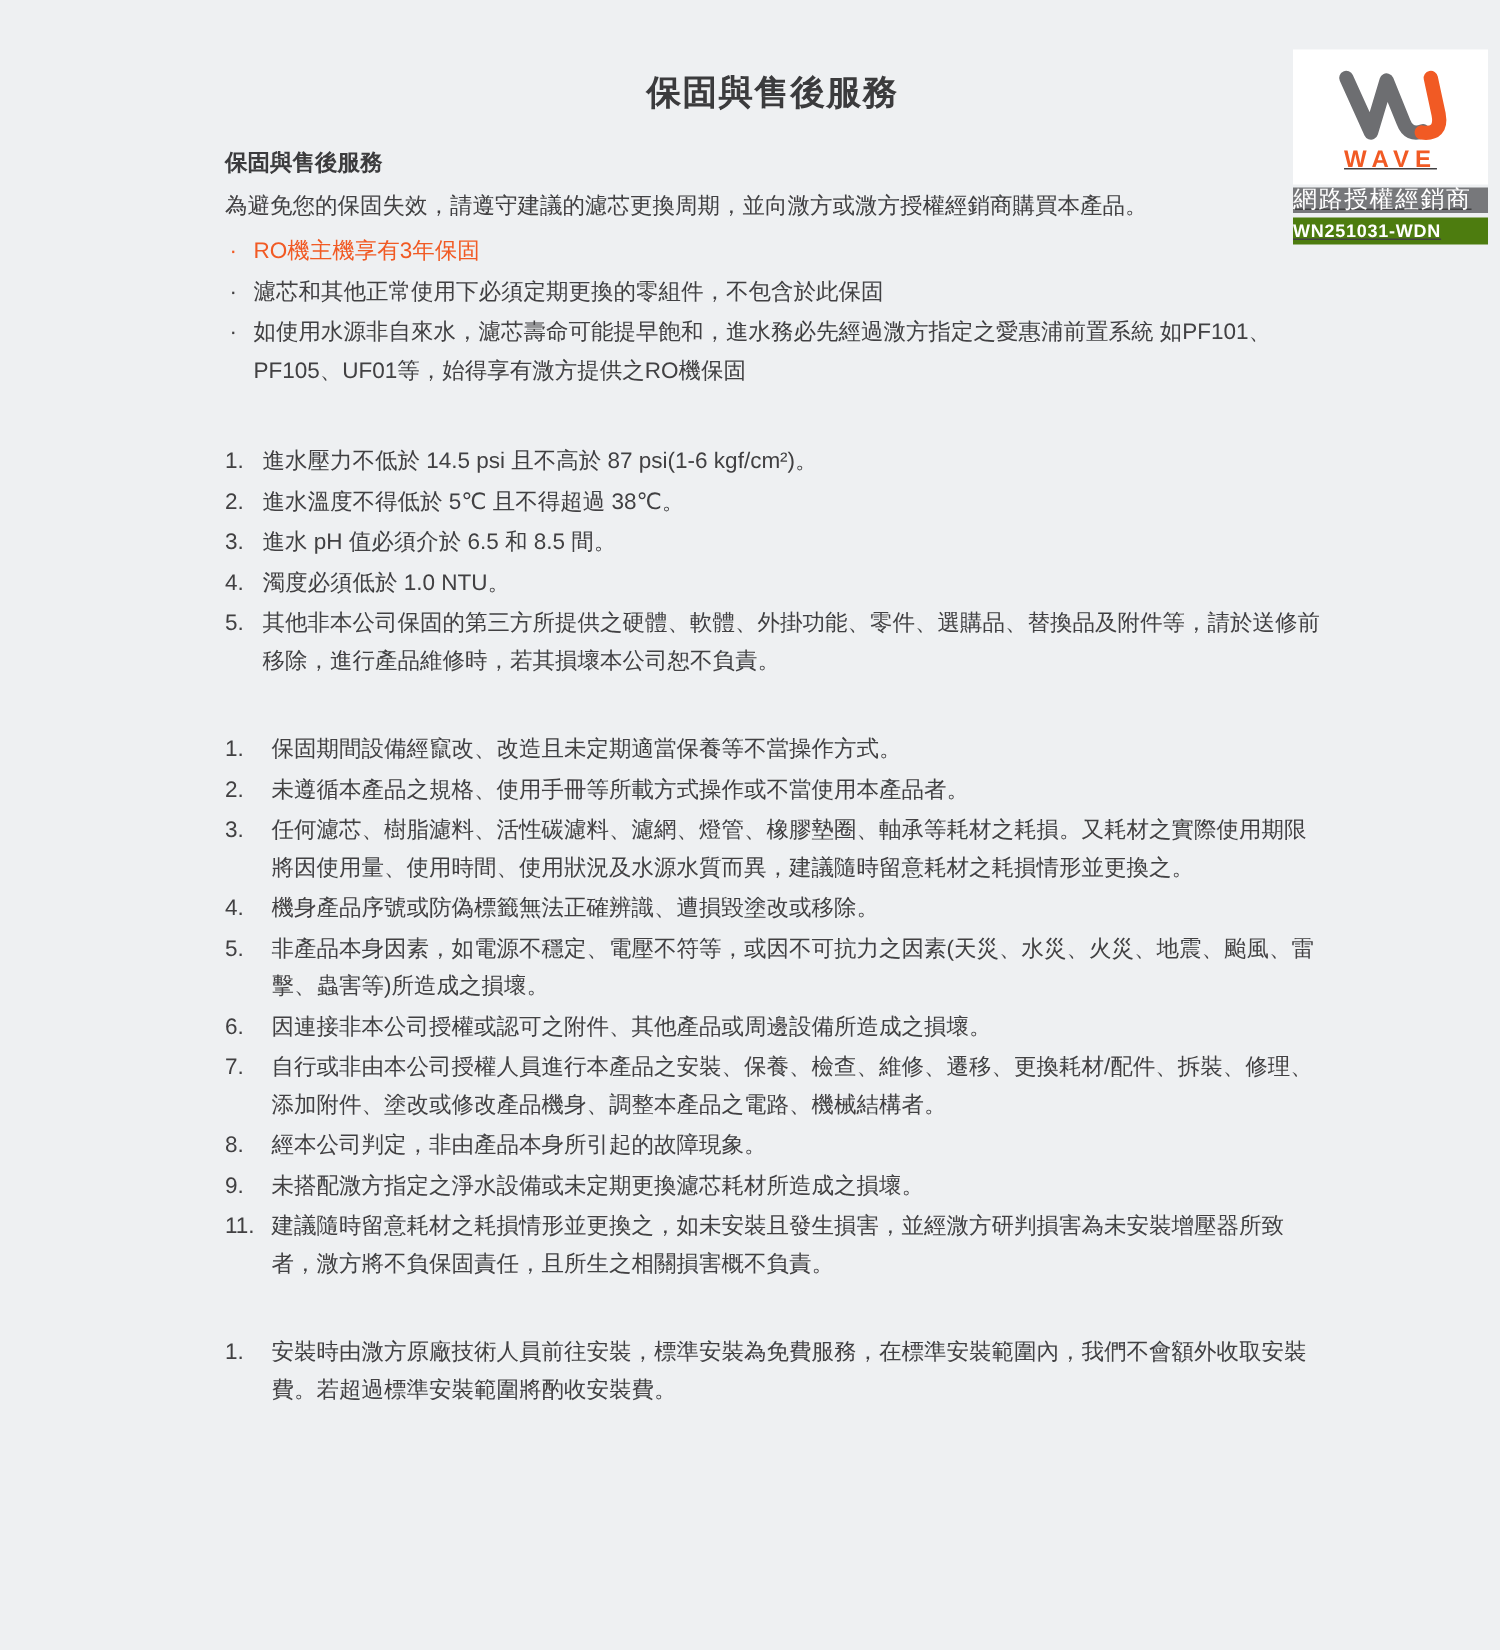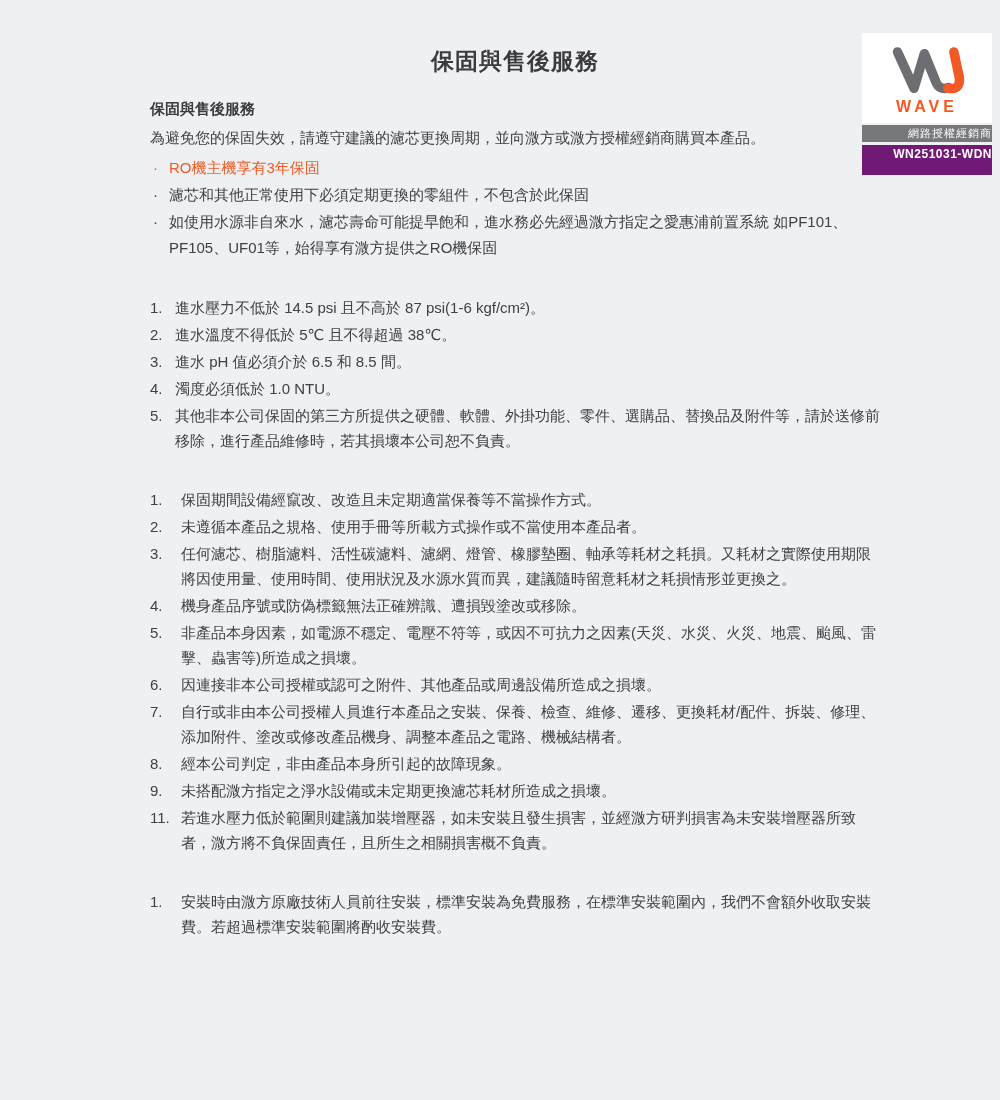--- a/index.html
+++ b/index.html
@@ -50,21 +50,22 @@
   .num-lg .marker{flex:0 0 31px;}
   .marker{color:#414042;}
   .txt{flex:1 1 auto;}
   .highlight, .highlight .marker{color:#F15A24;}
 
   
   .badge{
     position:absolute;
     top:33px;right:8px;
     width:130px;
-    text-align:right;
+    text-align:left;
+    text-decoration:underline;
   }
   .badge-logo{
     background:#FFFFFF;
     height:90px;
     display:flex;
     flex-direction:column;
     align-items:center;
     justify-content:center;
     padding-top:4px;
     box-sizing:border-box;
@@ -74,32 +75,32 @@
     font-weight:bold;
     font-size:16px;
     letter-spacing:4px;
     line-height:18px;
     margin-top:1px;
   }
   .badge-label{
     margin-top:2px;
     background:#77787B;
     color:#FFFFFF;
-    font-size:11px;
+    font-size:16px;
     height:17px;
     line-height:17px;
     letter-spacing:1px;
   }
   .badge-code{
     margin-top:3px;
-    background:#701a75;
+    background:#4d7c0f;
     color:#FFFFFF;
     font-weight:bold;
     font-size:12px;
-    height:30px;
+    height:18px;
     line-height:18px;
     letter-spacing:0.5px;
   }
 </style>
 </head>
 <body>
 
 <div class="page">
 
   <div class="page-title">保固與售後服務</div>
@@ -195,21 +196,21 @@
           <div class="li">
             <span class="marker">8.</span>
             <span class="txt">經本公司判定，非由產品本身所引起的故障現象。</span>
           </div>
           <div class="li">
             <span class="marker">9.</span>
             <span class="txt">未搭配溦方指定之淨水設備或未定期更換濾芯耗材所造成之損壞。</span>
           </div>
           <div class="li">
             <span class="marker">11.</span>
-            <span class="txt">若進水壓力低於範圍則建議加裝增壓器，如未安裝且發生損害，並經溦方研判損害為未安裝增壓器所致者，溦方將不負保固責任，且所生之相關損害概不負責。</span>
+            <span class="txt">建議隨時留意耗材之耗損情形並更換之，如未安裝且發生損害，並經溦方研判損害為未安裝增壓器所致者，溦方將不負保固責任，且所生之相關損害概不負責。</span>
           </div>
         </div>
     </div>
 
     <div class="section">
       <div class="list num-lg">
           <div class="li">
             <span class="marker">1.</span>
             <span class="txt">安裝時由溦方原廠技術人員前往安裝，標準安裝為免費服務，在標準安裝範圍內，我們不會額外收取安裝費。若超過標準安裝範圍將酌收安裝費。</span>
           </div>

